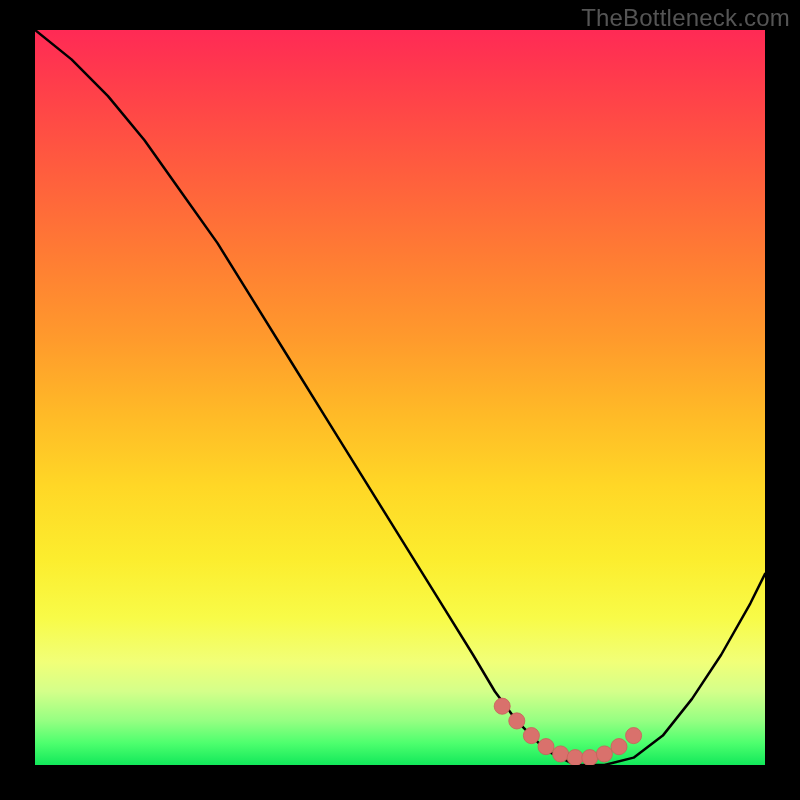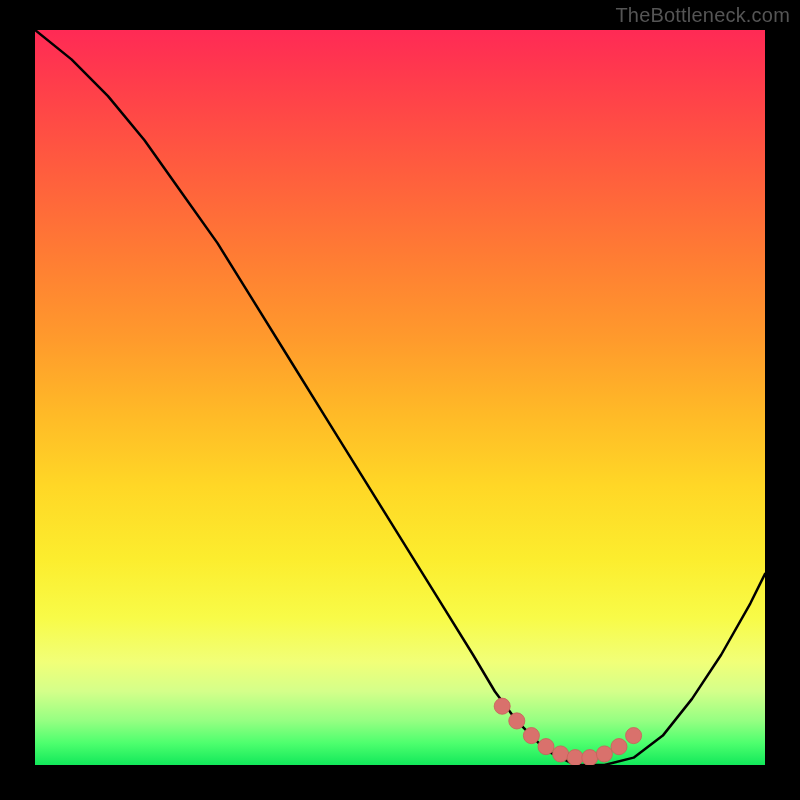--- a/index.html
+++ b/index.html
@@ -15,21 +15,21 @@
     position: relative;
     width: 800px;
     height: 800px;
     background: #000;
   }
   .watermark {
     position: absolute;
     top: 4px;
     right: 10px;
     color: #555;
-    font-size: 20px;
+    font-size: 24px;
     font-weight: 500;
     letter-spacing: 0.2px;
     z-index: 10;
   }
   .plot {
     position: absolute;
     left: 35px;
     top: 30px;
     width: 730px;
     height: 735px;

